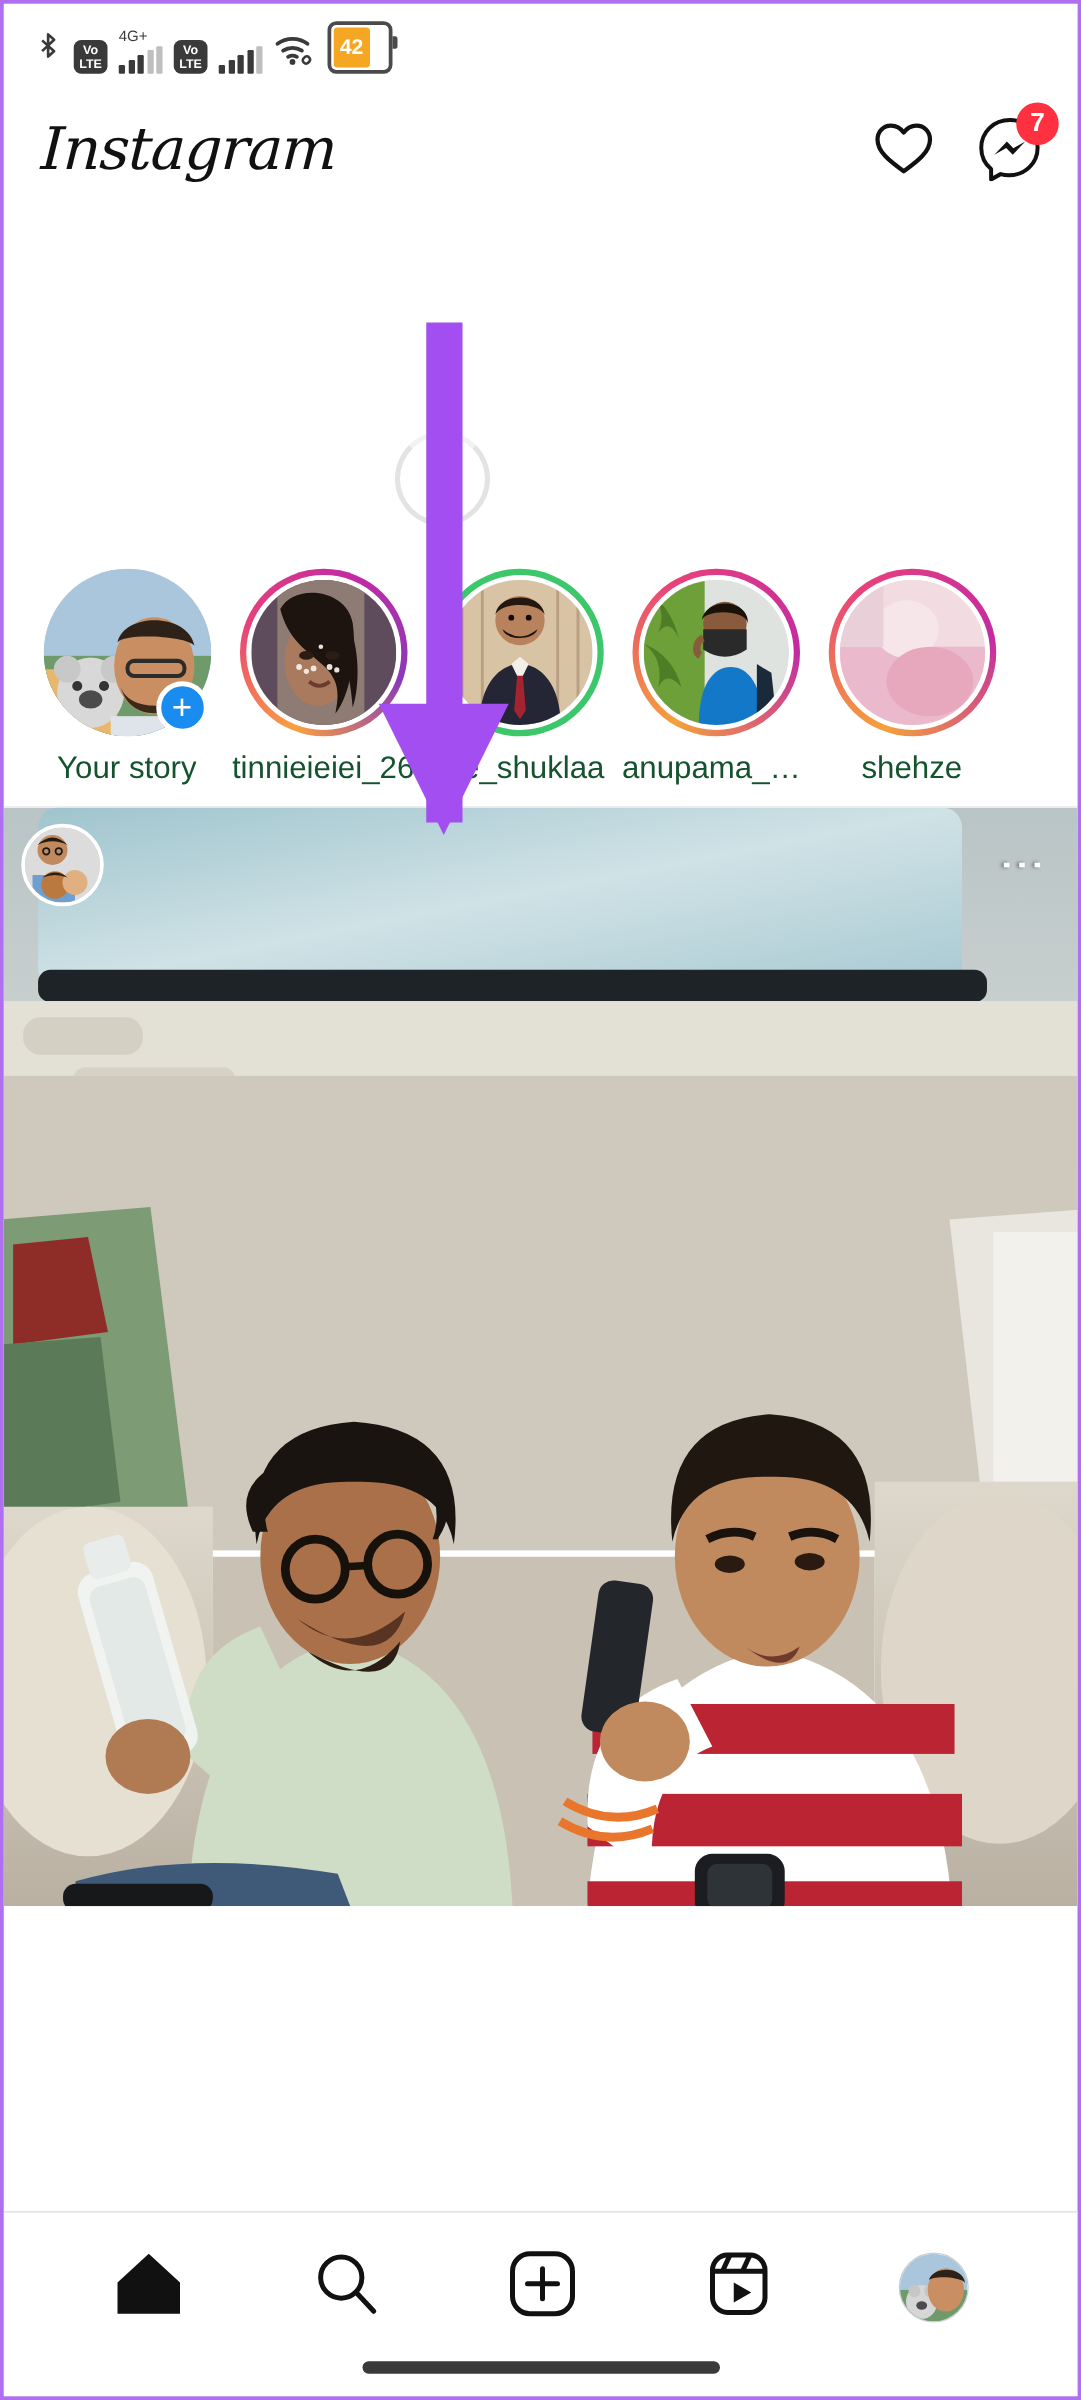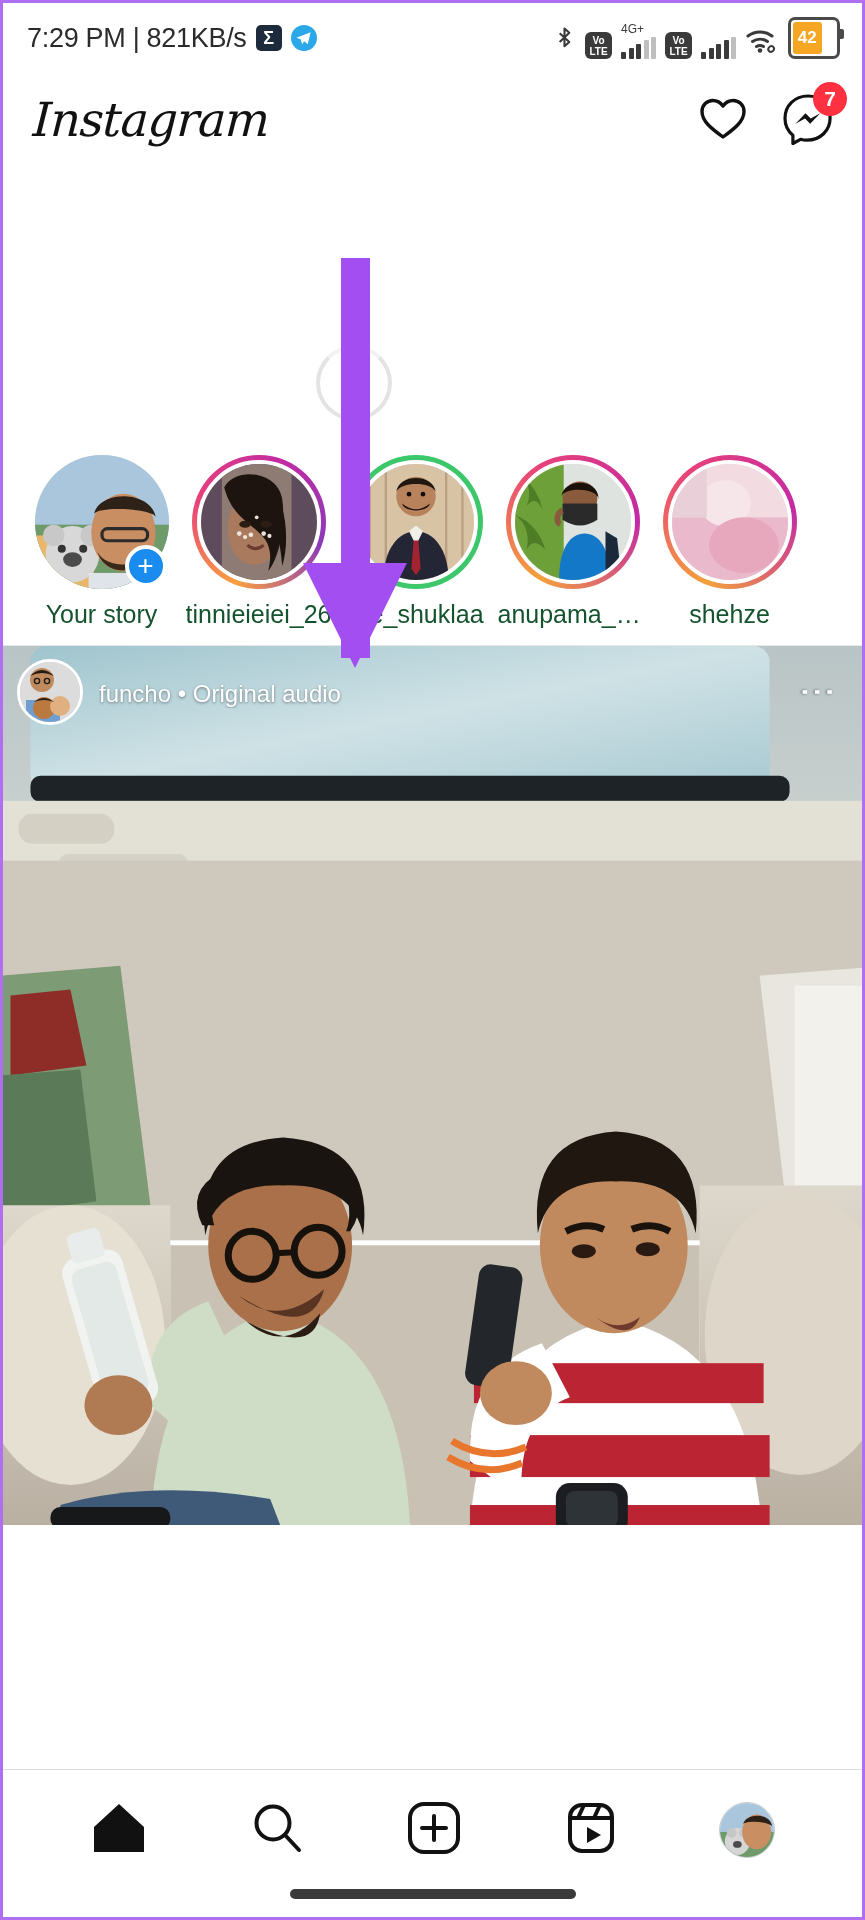--- a/index.html
+++ b/index.html
@@ -94,29 +94,20 @@
 
   
   .arrow { position:absolute; left:0; top:0; width:865px; height:1920px; pointer-events:none; z-index:40; }
 </style>
 </head>
 <body>
 
 <div class="phone">
 
   <div class="statusbar">
-    <div class="sb-left">
-      <span class="sb-time">7:29 PM | 821KB/s</span>
-      <span class="sigma-ic">Σ</span>
-      <span class="tg-ic">
-        <svg width="17" height="17" viewBox="0 0 24 24">
-            <path fill="#fff" d="M22 3 2 11l6 2 2 7 3-4 5 4 4-17z"></path>
-          </svg>
-      </span>
-    </div>
     <div class="sb-right">
       <span>
         <svg width="23" height="30" viewBox="0 0 24 30">
             <path d="M7 8l10 9-5 4.5V3l5 4.5L7 17" fill="none" stroke="#3a3a3a" stroke-width="2.2" stroke-linejoin="round"></path>
           </svg>
       </span>
       <span class="volte">Vo<br>LTE</span>
       <span class="net-wrap">
         <span class="net-label">4G+</span>
         <span class="bars">
@@ -388,25 +379,20 @@
           <path d="M10 14q12-12 24 0-12-6-24 0z" fill="#241a12"></path>
           <circle cx="17" cy="19" r="2.6" fill="none" stroke="#1a1a1a" stroke-width="1.4"></circle>
           <circle cx="27" cy="19" r="2.6" fill="none" stroke="#1a1a1a" stroke-width="1.4"></circle>
           <path d="M6 38h34v22H6z" fill="#6e9fd0"></path>
           <circle cx="24" cy="46" r="11" fill="#b9793f"></circle>
           <circle cx="40" cy="44" r="10" fill="#e0b080"></circle>
           <path d="M14 40q10-8 20 0-10-4-20 0z" fill="#2a1e14"></path>
         </svg>
       </div>
       <div class="ph-txt">
-        <div class="ph-sub">
-          <span>funcho</span>
-          <span>•</span>
-          <span>Original audio</span>
-        </div>
       </div>
       <div class="kebab">⋮</div>
     </div>
   </div>
 
   <div class="botnav">
     <div class="nav-row">
       <span>
         <svg width="58" height="54" viewBox="0 0 58 54">
             <path d="M29 3 4 26v25h50V26z" fill="#111"></path>

